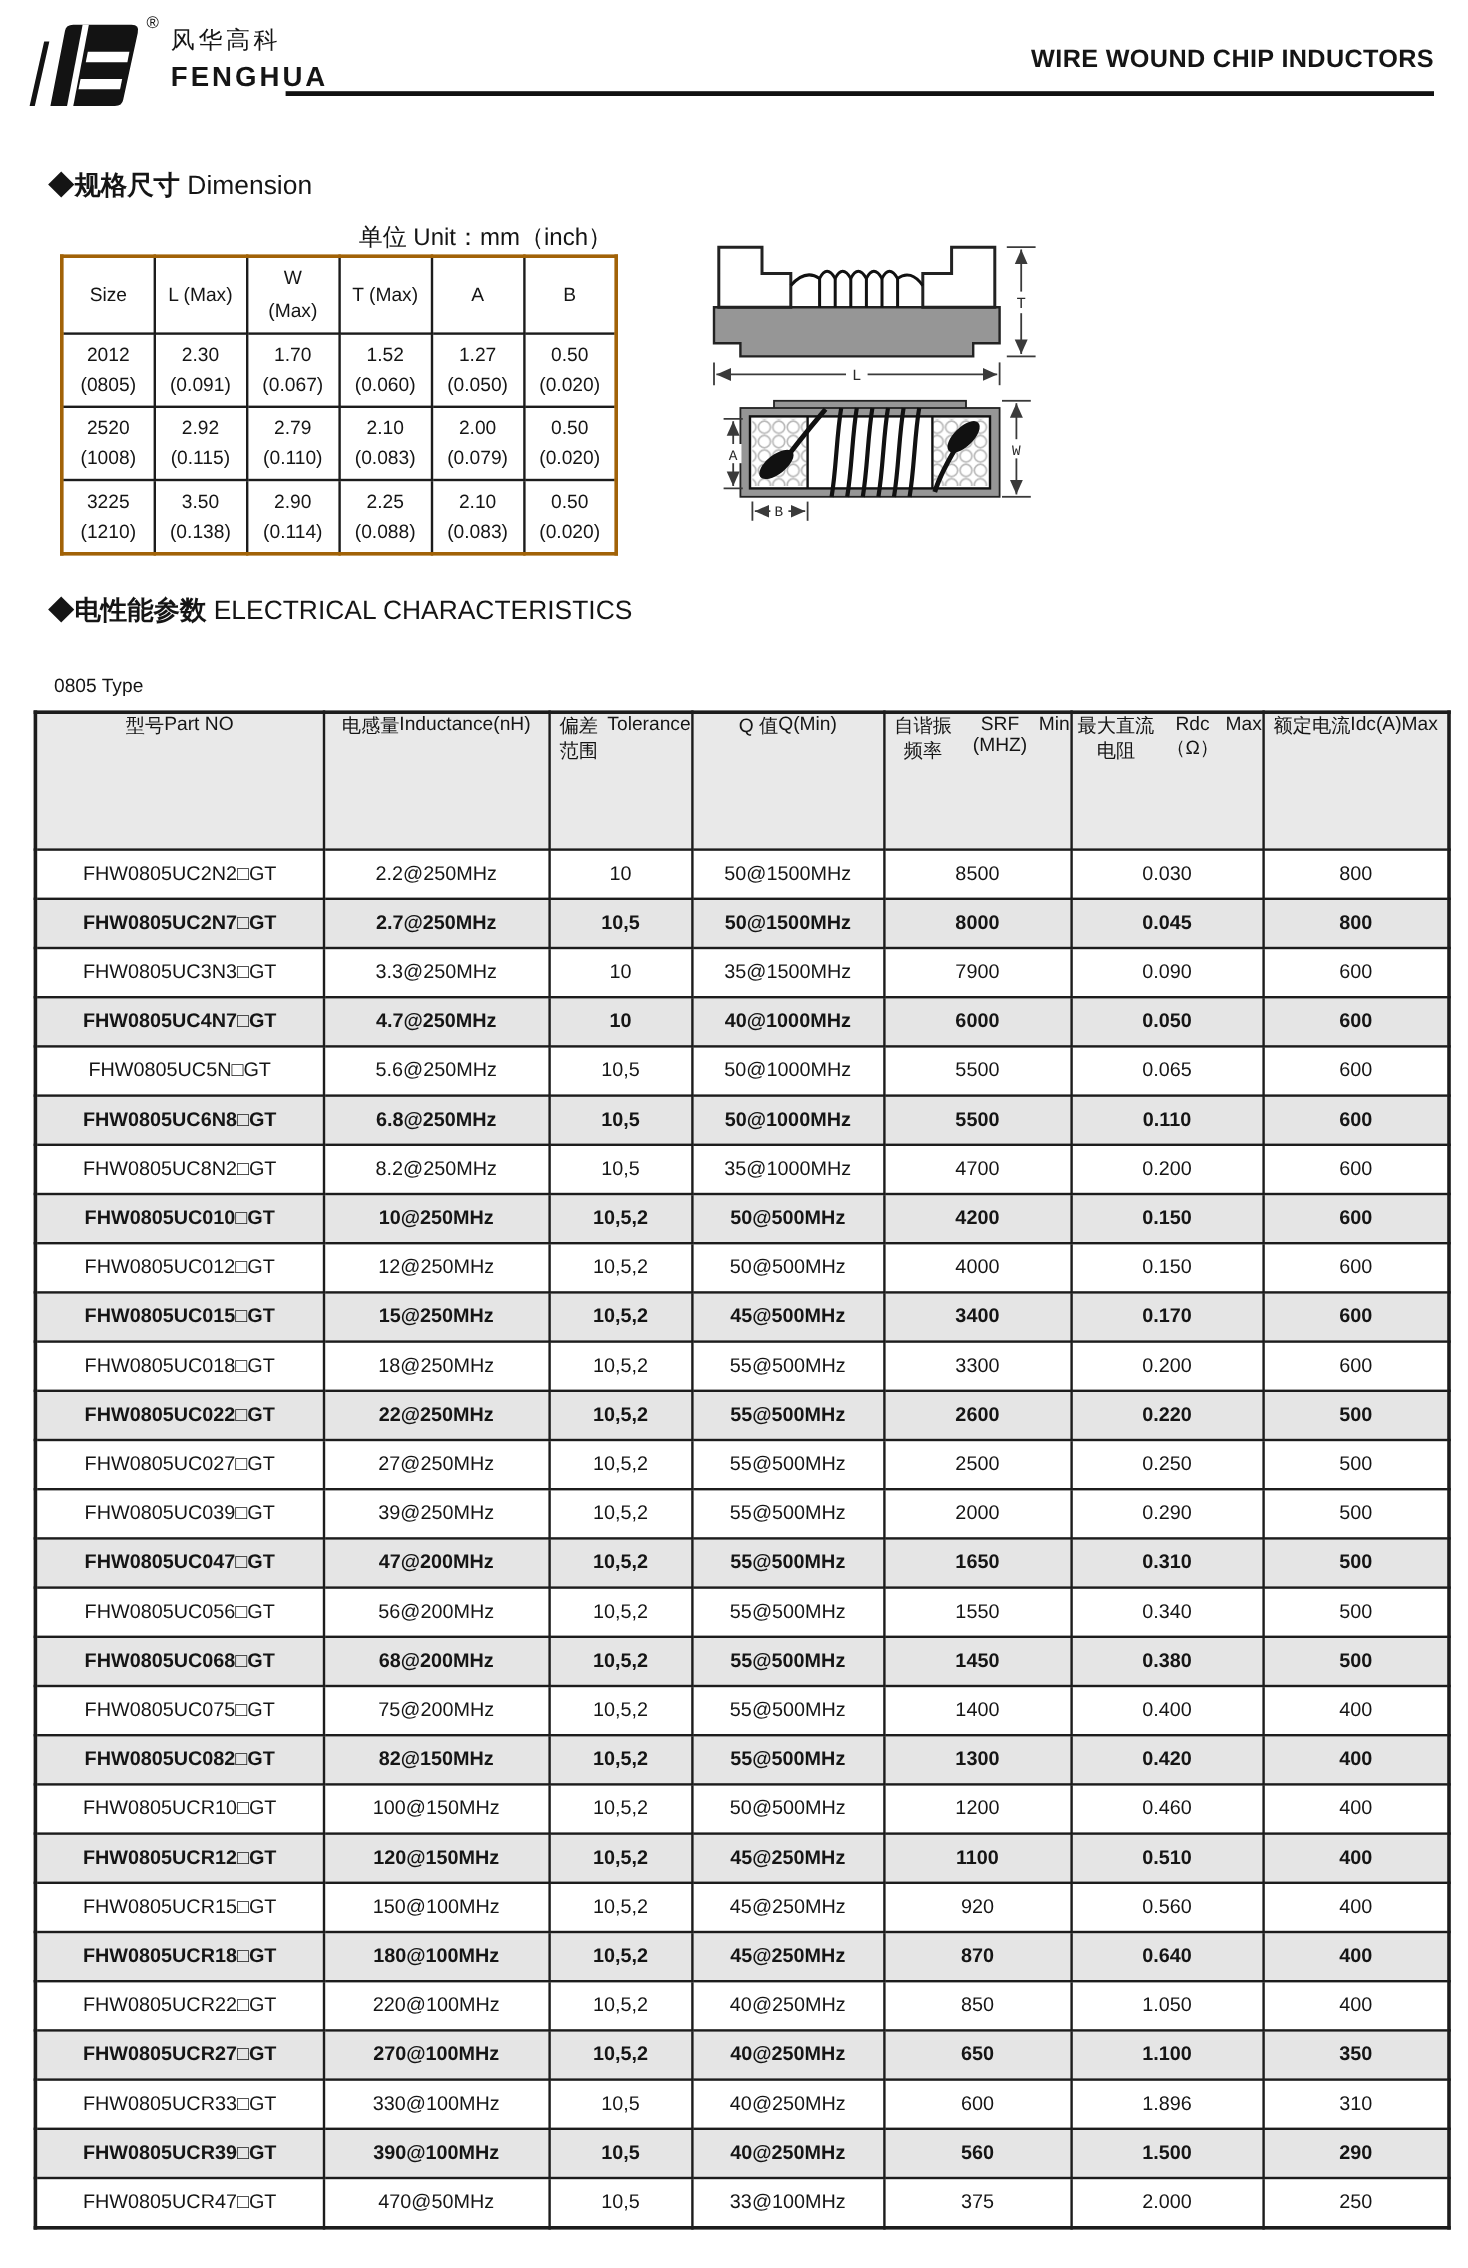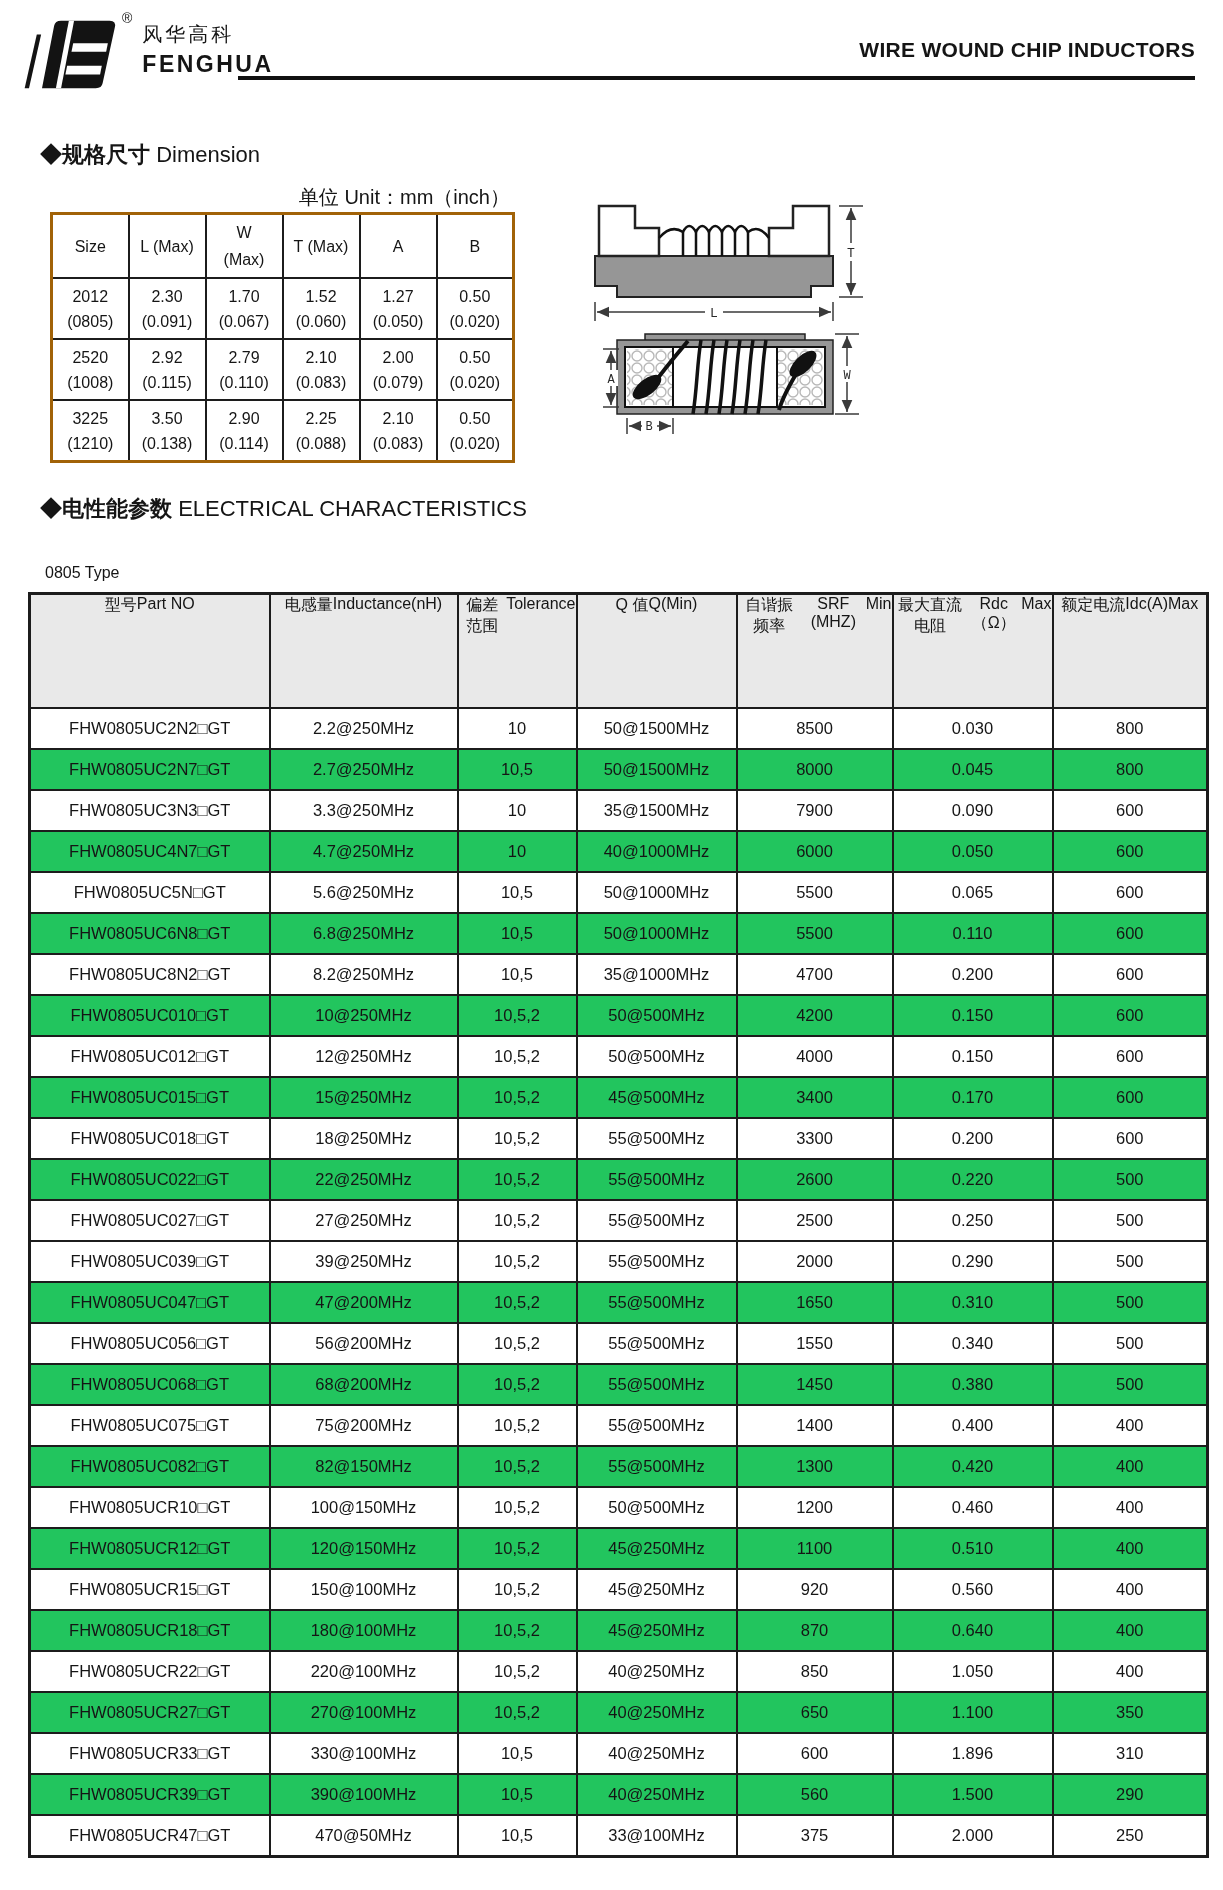--- a/index.html
+++ b/index.html
@@ -39,21 +39,21 @@
   .dim-table .hwrap { display:flex; flex-direction:column; justify-content:center; gap:2px; }
 
   
   .diagrams { position:absolute; left:583px; top:194px; }
 
   
   .elec-table { position:absolute; left:28px; top:592px; width:1178px; border:3px solid #1c1c1c; font-size:16.5px; }
   .elec-table thead th { height:112px; background:#e9e9e9; font-size:16px; }
   .elec-table .hwrap { height:100%; display:flex; flex-direction:row; justify-content:center; gap:0; }
   .elec-table tbody td { height:39px; }
-  .elec-table tbody tr.alt { background:#22c55e; }
+  .elec-table tbody tr.alt { background:#e5e5e5;font-weight:bold; }
 </style>
 </head>
 <body>
 
 <div class="page">
 
   <div class="logo-block">
     <svg class="logo-svg" width="104" height="78" viewBox="0 0 120 90">
       <path d="M10,88 L24,26 L29,26 L15,88 Z" fill="#131313"></path>
       <path d="M30,88 L44,16 Q45,10 52,10 L108,10 Q116,10 114,18 L100,82 Q99,88 92,88 Z" fill="#131313"></path>

